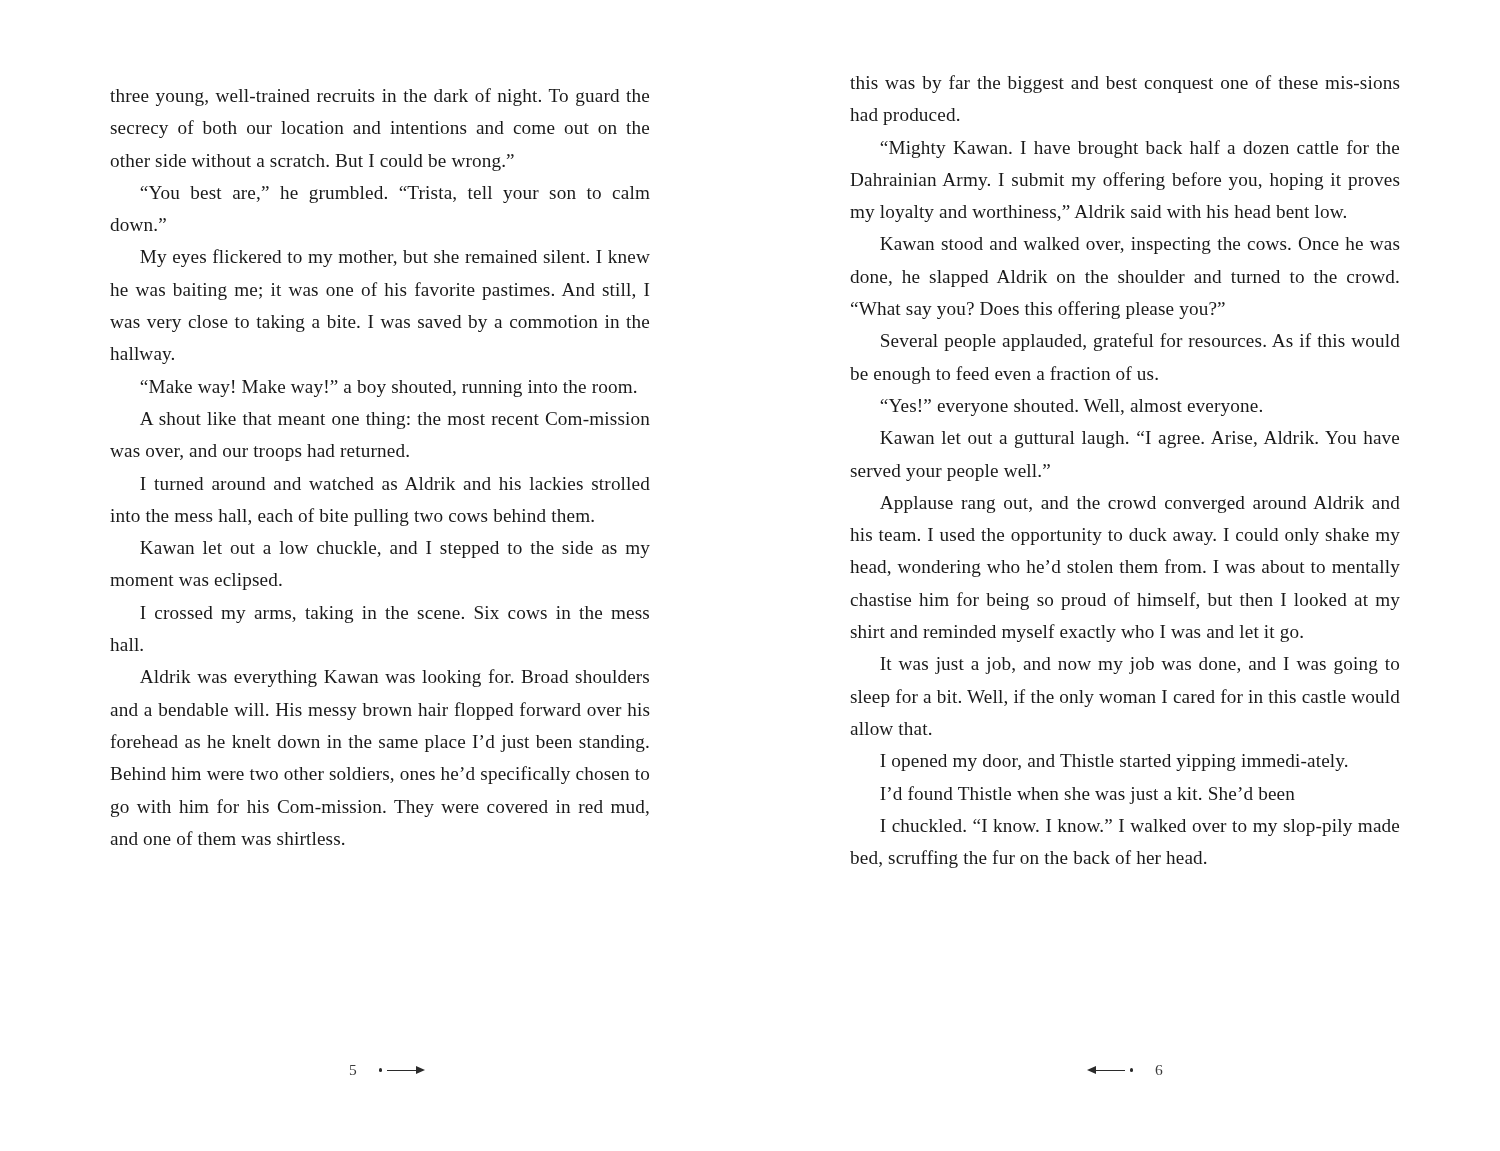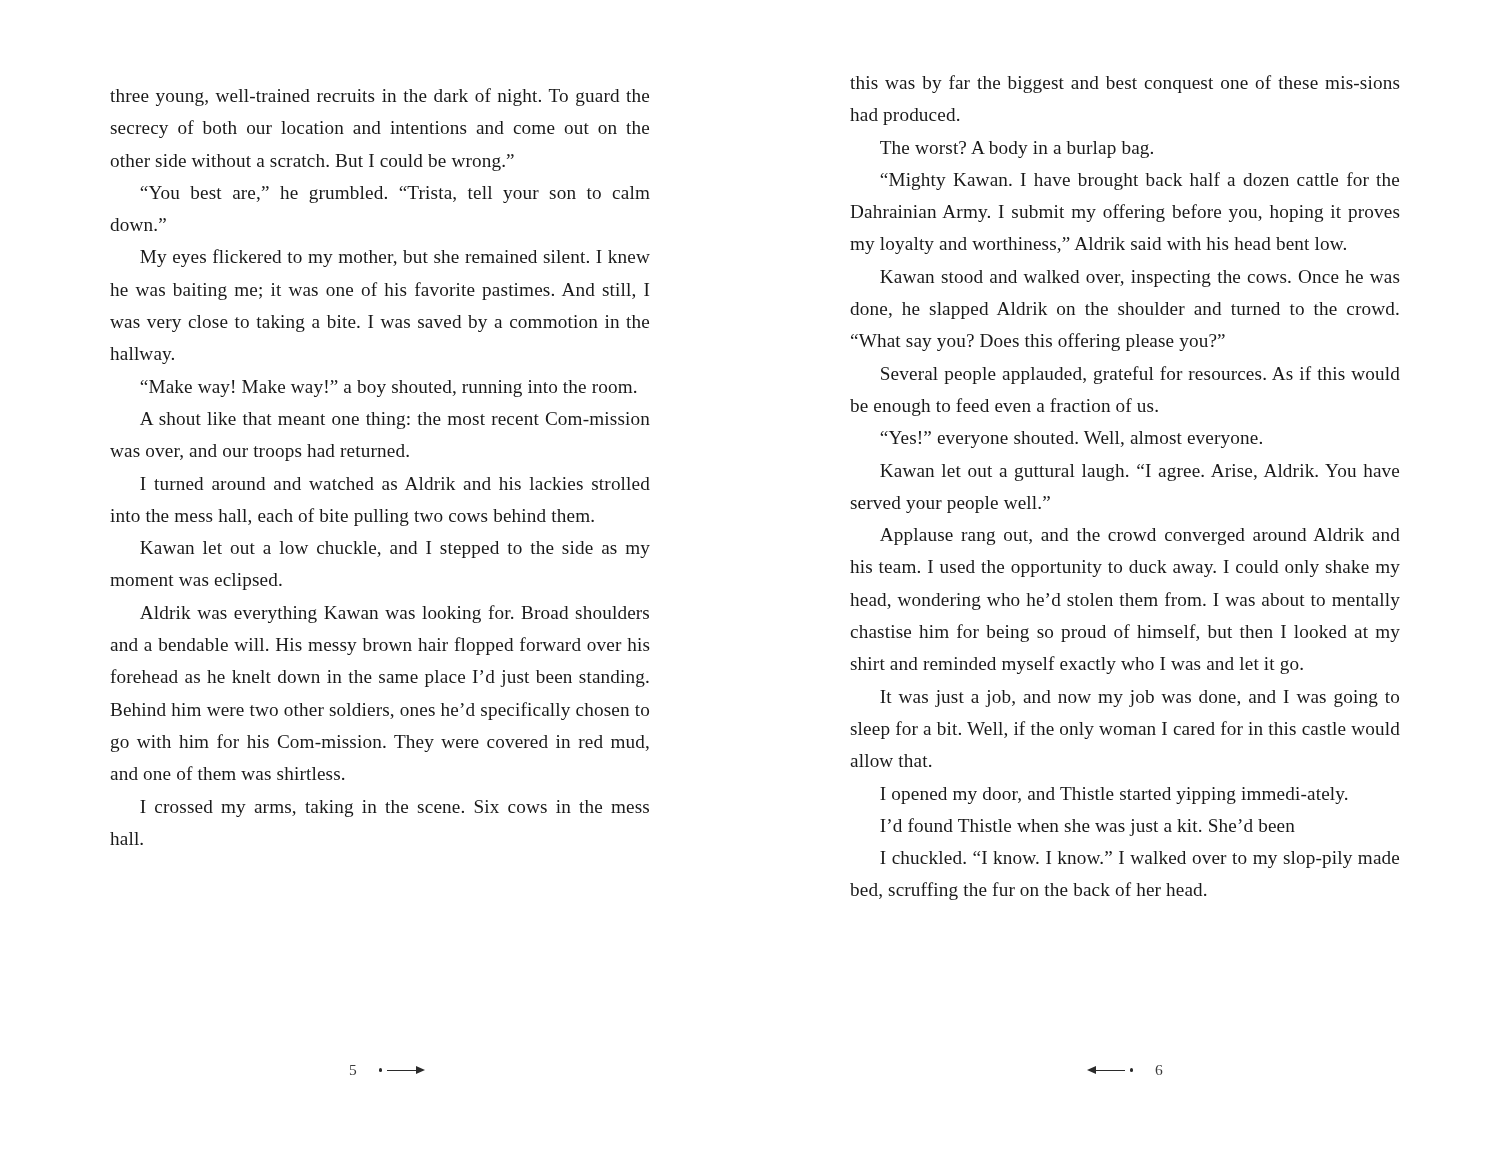--- a/index.html
+++ b/index.html
@@ -124,37 +124,36 @@
 
   <div class="page page-left">
     <div class="text-column">
       <p>three young, well-trained recruits in the dark of night. To guard the secrecy of both our location and intentions and come out on the other side without a scratch. But I could be wrong.”</p>
       <p class="indented">“You best are,” he grumbled. “Trista, tell your son to calm down.”</p>
       <p class="indented">My eyes flickered to my mother, but she remained silent. I knew he was baiting me; it was one of his favorite pastimes. And still, I was very close to taking a bite. I was saved by a commotion in the hallway.</p>
       <p class="indented">“Make way! Make way!” a boy shouted, running into the room.</p>
       <p class="indented">A shout like that meant one thing: the most recent Com-mission was over, and our troops had returned.</p>
       <p class="indented">I turned around and watched as Aldrik and his lackies strolled into the mess hall, each of bite pulling two cows behind them.</p>
       <p class="indented">Kawan let out a low chuckle, and I stepped to the side as my moment was eclipsed.</p>
+      <p class="indented">I crossed my arms, taking in the scene. Six cows in the mess hall.</p>
       <p class="indented">Aldrik was everything Kawan was looking for. Broad shoulders and a bendable will. His messy brown hair flopped forward over his forehead as he knelt down in the same place I’d just been standing. Behind him were two other soldiers, ones he’d specifically chosen to go with him for his Com-mission. They were covered in red mud, and one of them was shirtless.</p>
-      <p class="indented">I crossed my arms, taking in the scene. Six cows in the mess hall.</p>
     </div>
     <div class="page-footer left-foot">
       <span class="folio">5</span>
       <span class="orn right-orn">
         <span class="dot"></span>
         <span class="bar"></span>
         <span class="tri"></span>
       </span>
     </div>
   </div>
 
   <div class="page page-right">
     <div class="text-column">
       <p>this was by far the biggest and best conquest one of these mis-sions had produced.</p>
-      <p class="indented">The worst? A body in a burlap bag.</p>
       <p class="indented">“Mighty Kawan. I have brought back half a dozen cattle for the Dahrainian Army. I submit my offering before you, hoping it proves my loyalty and worthiness,” Aldrik said with his head bent low.</p>
       <p class="indented">Kawan stood and walked over, inspecting the cows. Once he was done, he slapped Aldrik on the shoulder and turned to the crowd. “What say you? Does this offering please you?”</p>
       <p class="indented">Several people applauded, grateful for resources. As if this would be enough to feed even a fraction of us.</p>
       <p class="indented">“Yes!” everyone shouted. Well, almost everyone.</p>
       <p class="indented">Kawan let out a guttural laugh. “I agree. Arise, Aldrik. You have served your people well.”</p>
       <p class="indented">Applause rang out, and the crowd converged around Aldrik and his team. I used the opportunity to duck away. I could only shake my head, wondering who he’d stolen them from. I was about to mentally chastise him for being so proud of himself, but then I looked at my shirt and reminded myself exactly who I was and let it go.</p>
       <p class="indented">It was just a job, and now my job was done, and I was going to sleep for a bit. Well, if the only woman I cared for in this castle would allow that.</p>
       <p class="indented">I opened my door, and Thistle started yipping immedi-ately.</p>
       <p class="indented">I’d found Thistle when she was just a kit. She’d been</p>
       <p class="indented">I chuckled. “I know. I know.” I walked over to my slop-pily made bed, scruffing the fur on the back of her head.</p>

